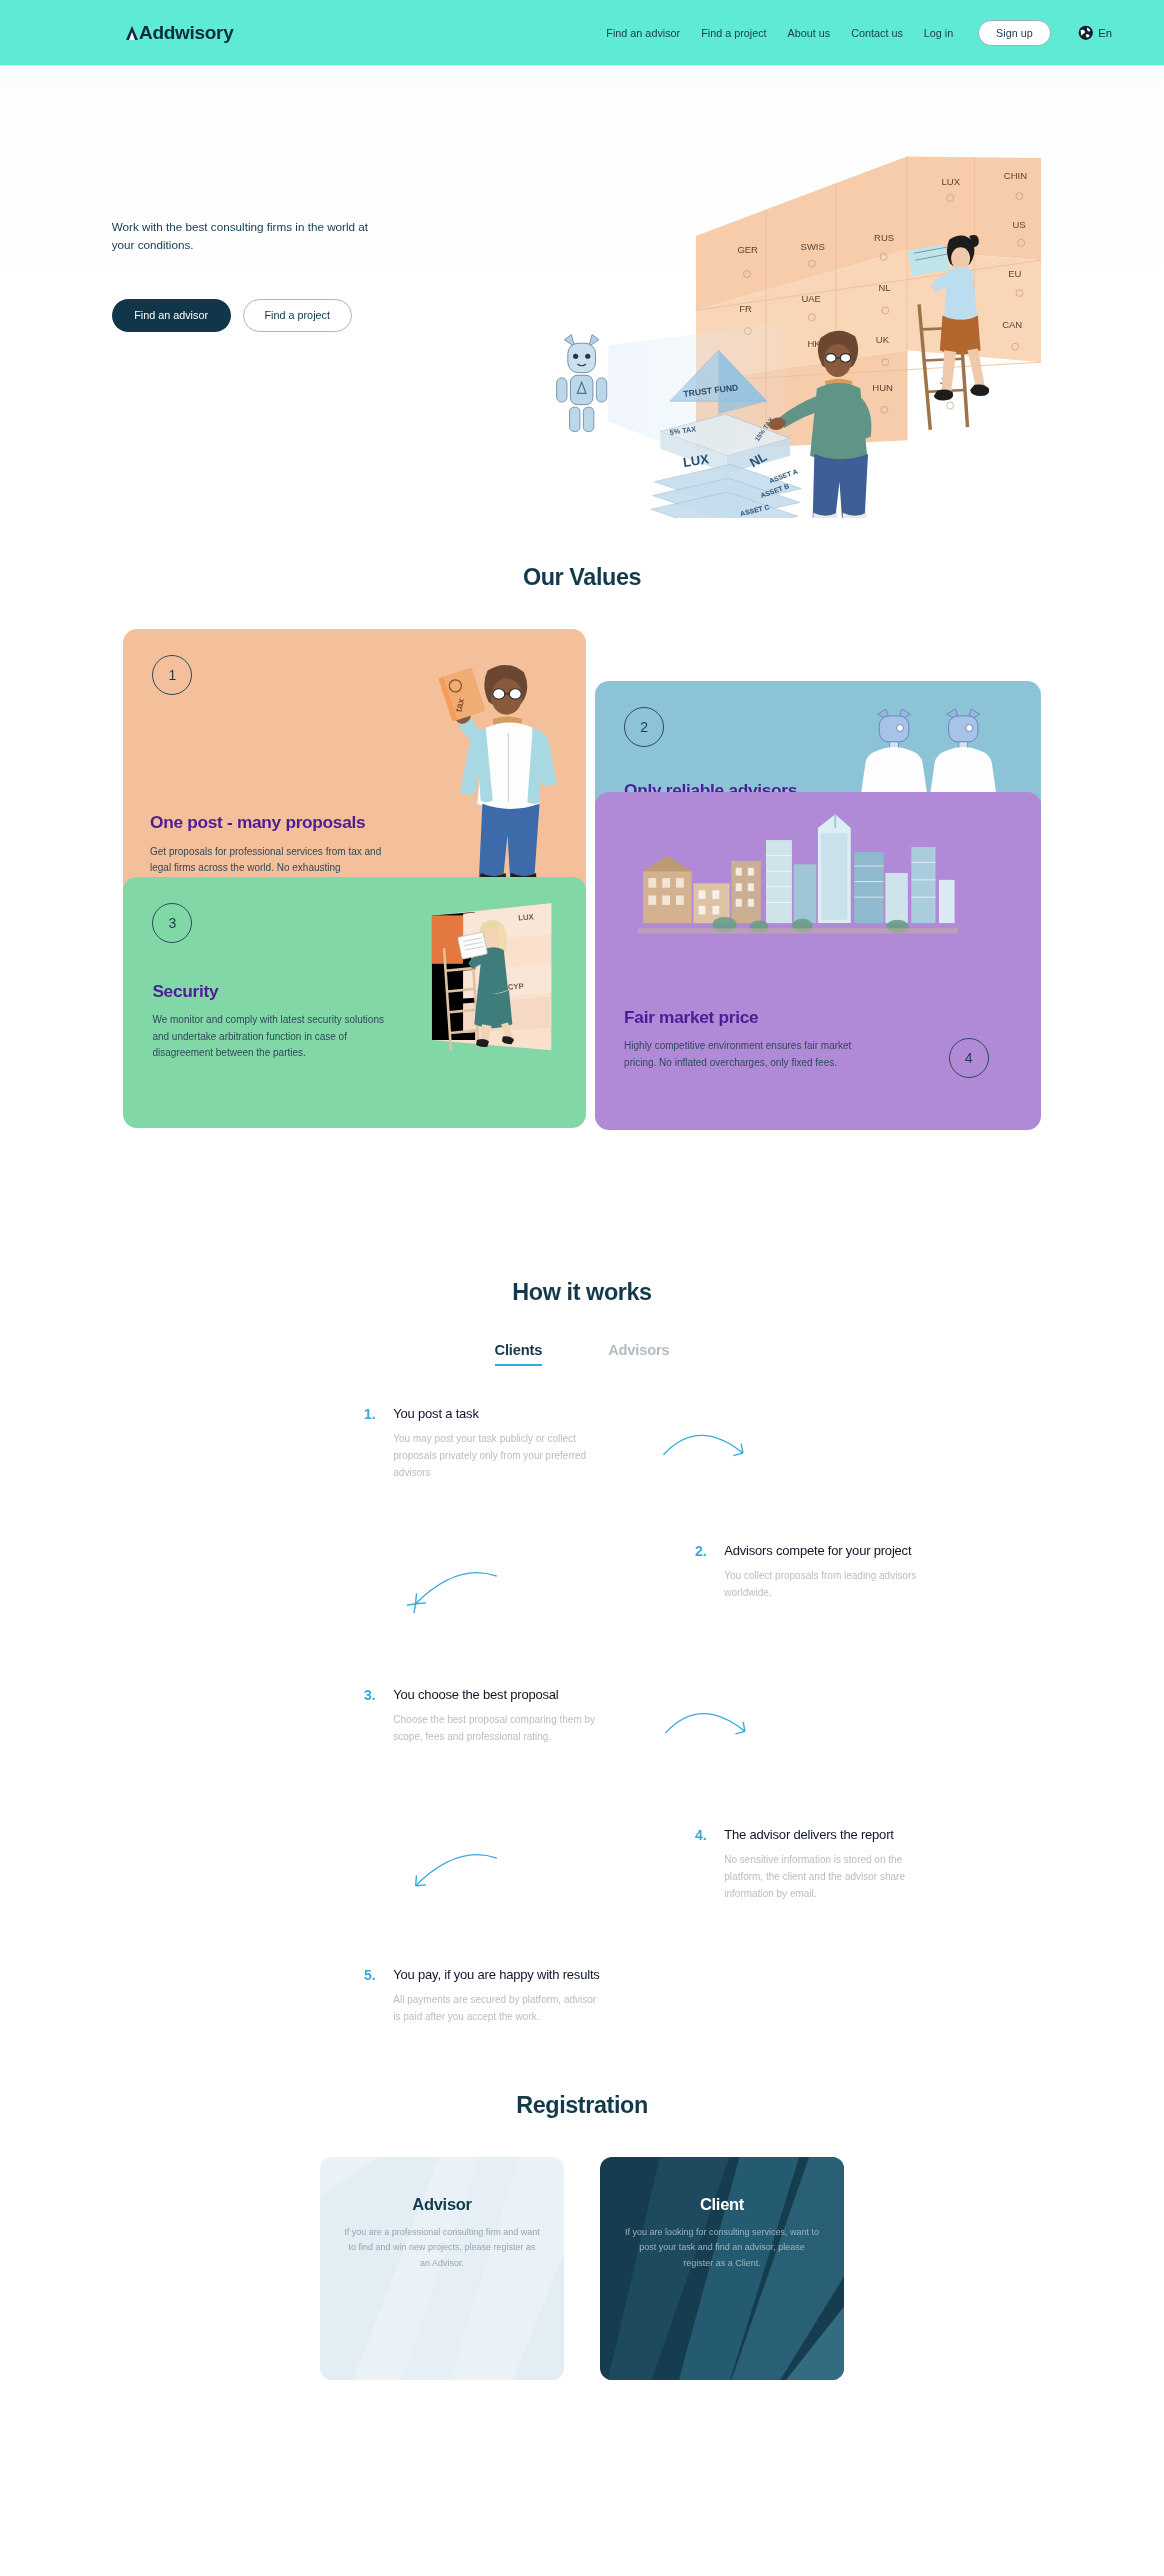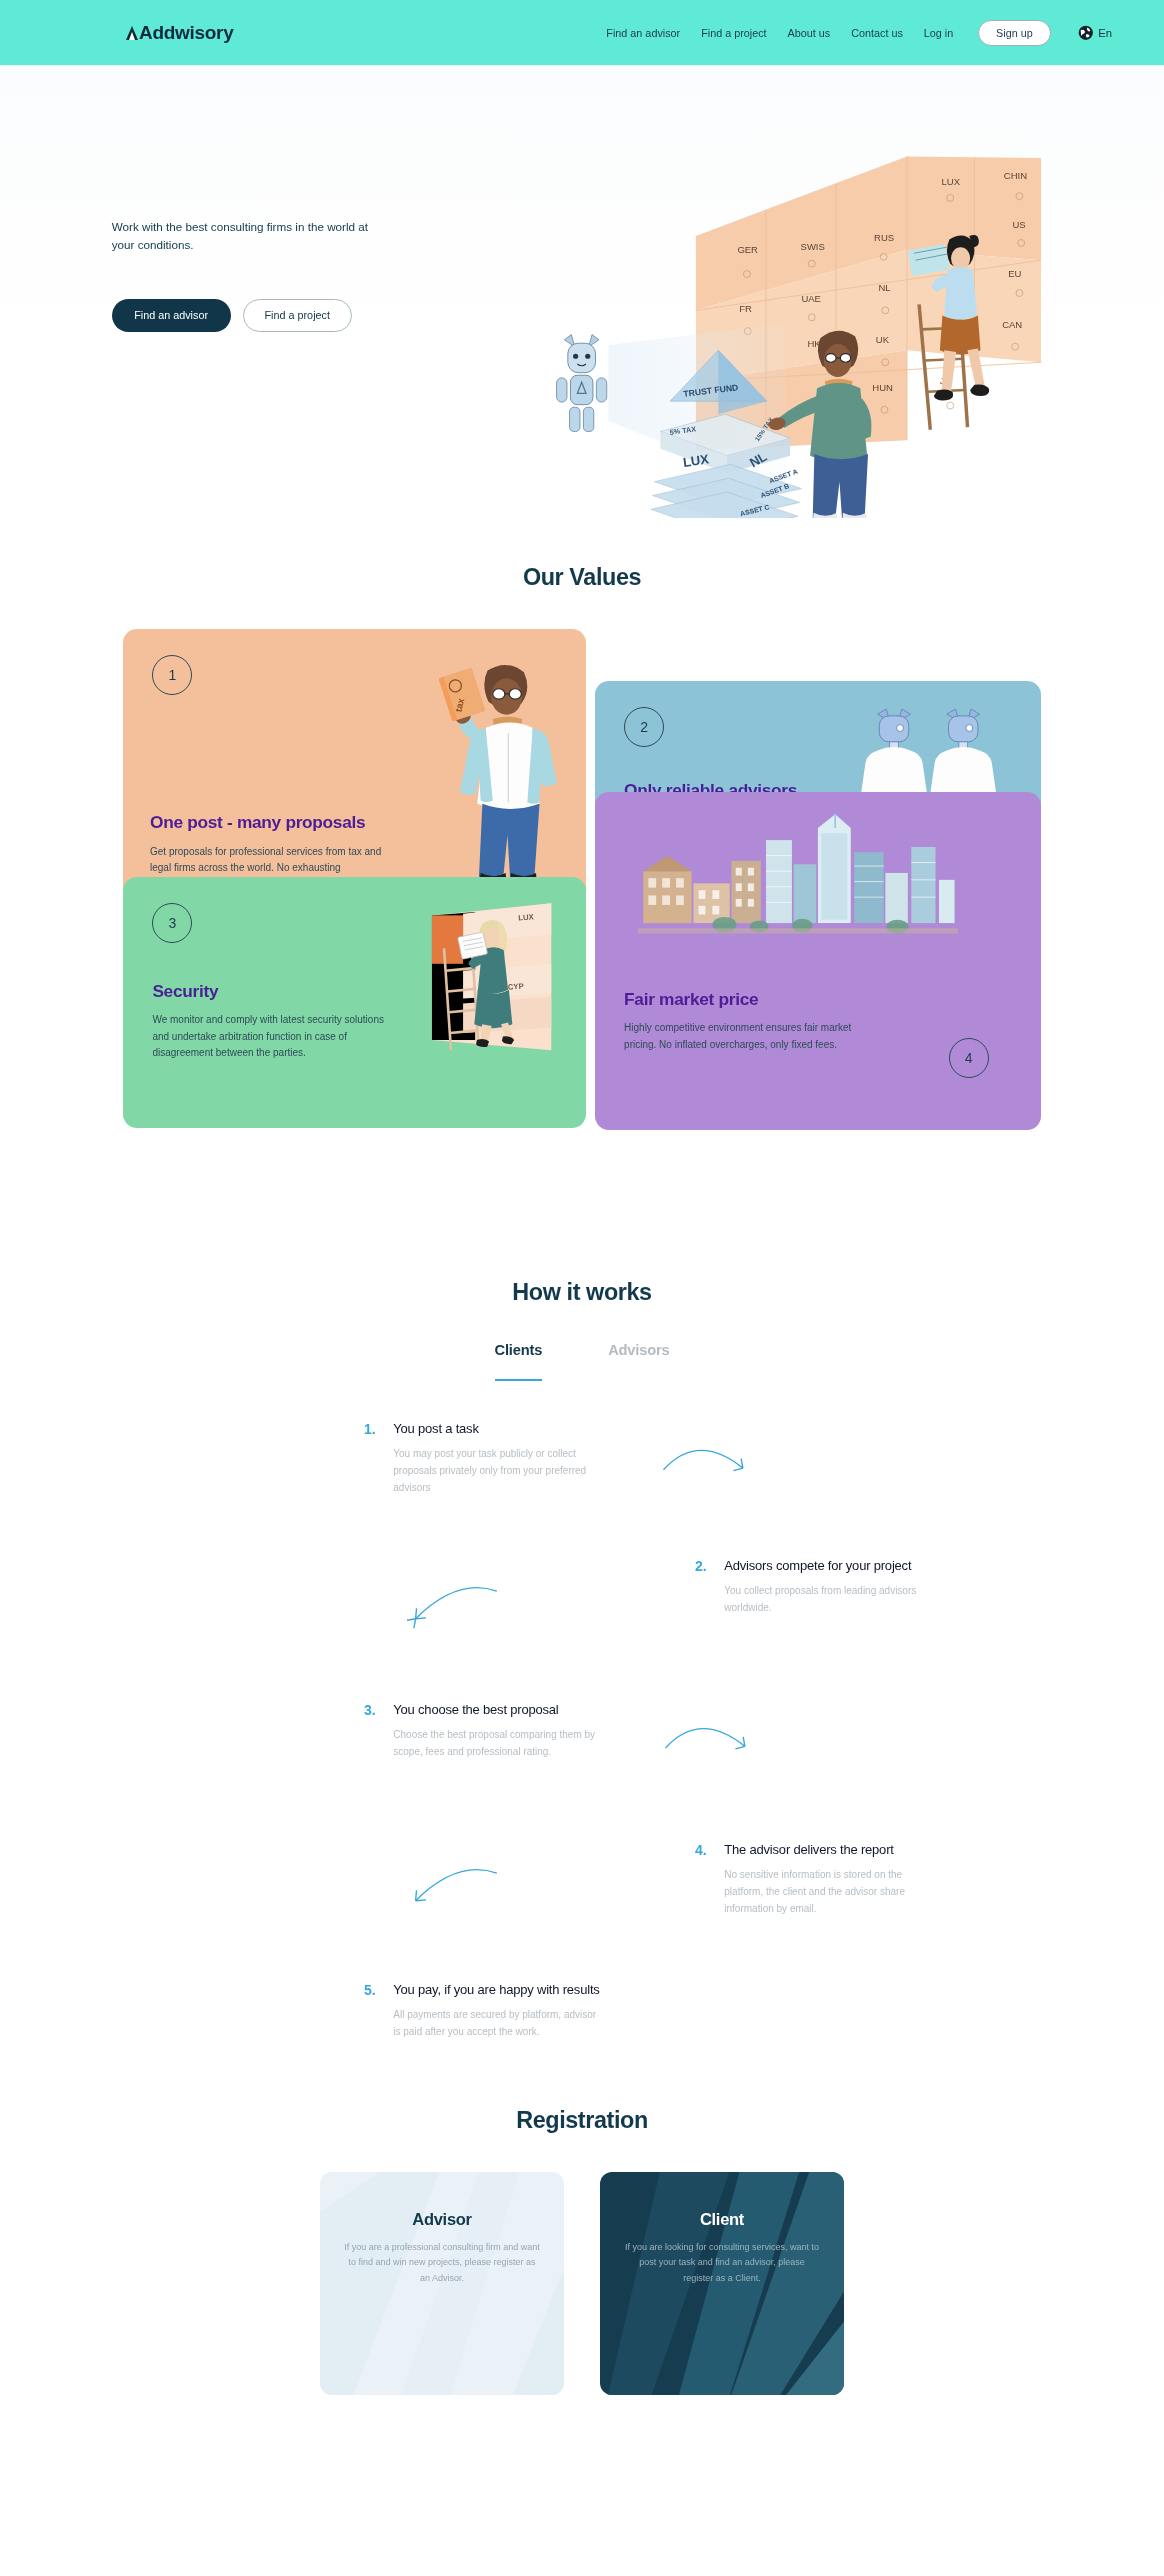--- a/index.html
+++ b/index.html
@@ -195,38 +195,38 @@
     max-width: 251px;
     margin-top: 10.4px;
   }
   .card-1 { background: #f4bf9b; grid-column: 1; grid-row: 1; }
   .card-1 .card-body { position: absolute; left: 27px; bottom: 31px; }
   .card-2 { background: #8cc3d6; grid-column: 2; grid-row: 1; height: 260px; align-self: end; }
   .card-2 .card-body { position: absolute; left: 29.4px; top: 99px; }
   .card-3 { background: #81d8a6; grid-column: 1; grid-row: 2; height: 251px; margin-top: -73px;}
   .card-3 .card-body { position: absolute; left: 29.4px; top: 104px; }
   .card-4 { background: #b08ad6; grid-column: 2; grid-row: 2; height: 338px; margin-top: -158px;}
-  .card-4 .card-body { position: absolute; left: 29.4px; top: 197px; }
+  .card-4 .card-body { position: absolute; left: 29.4px; top: 215px; }
   .card-4 .card-num { position: absolute; right: 52px; bottom: 52px; }
   .card-4 p { max-width: 260px; }
   .card-art { position: absolute; pointer-events: none; }
 
   
   .how { margin-top: 156px; }
   .tabs {
     display: flex;
     justify-content: center;
     gap: 66px;
     margin-top: 36px;
   }
   .tab {
     font-size: 14.7px;
     font-weight: 700;
     color: #b4bcc2;
-    padding-bottom: 21px;
+    padding-bottom: 6px;
     cursor: pointer;
     letter-spacing: -0.2px;
   }
   .tab.active { color: #12394c; border-bottom: 2.2px solid #35a8dd; }
 
   .steps { width: 918px; margin: 40px auto 0; position: relative; }
   .step { display: flex; gap: 12px; position: absolute; }
   .step-num {
     font-size: 14px; font-weight: 700; color: #35a8dd; min-width: 17.3px;
   }

